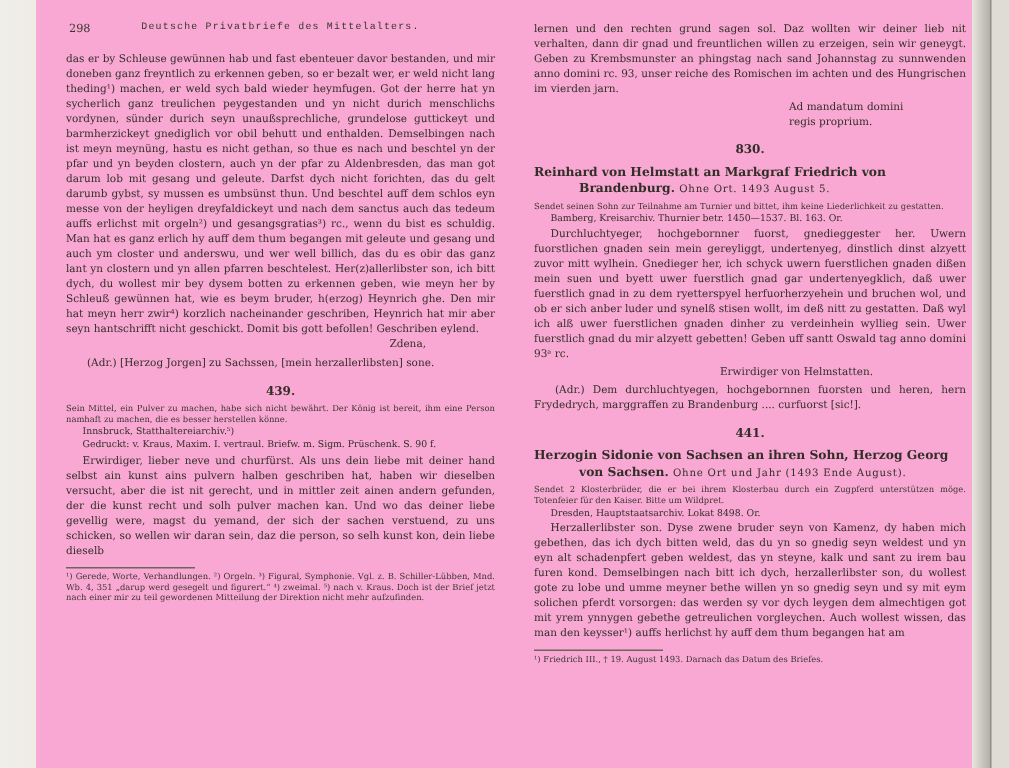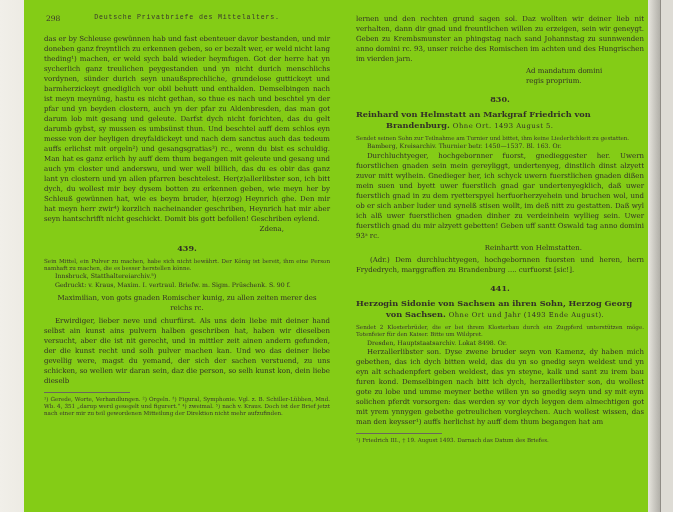--- a/index.html
+++ b/index.html
@@ -3,21 +3,21 @@
 <meta charset="utf-8">
 <style>
   html,body{margin:0;padding:0;}
   body{
     width:673px;height:512px;overflow:hidden;position:relative;
     background:#e8e6df;
     font-family:"DejaVu Serif", serif;
     color:#332f28;
     -webkit-font-smoothing:antialiased;
   }
-  .scan{position:absolute;inset:0;background:#84cc16;}
+  .scan{position:absolute;inset:0;background:#f9a8d4;}
   .edge-left{position:absolute;left:0;top:0;width:24px;height:512px;
     background:linear-gradient(90deg,#f1efe9,#edebe4);}
   .edge-dark{position:absolute;left:648px;top:0;width:12px;height:512px;
     background:linear-gradient(90deg,#e7e5de,#c9c7c0 55%,#b2b0a9);}
   .edge-sliver{position:absolute;left:660px;top:0;width:13px;height:512px;
     background:#dedcd5;border-left:1px solid #8f8c85;}
 
   .page{position:absolute;top:14px;}
   .page.left{left:44px;width:286px;}
   .page.right{left:356px;width:288px;}
@@ -54,27 +54,27 @@
   <div class="edge-left"></div>
 
   <div class="page left">
     <div class="pagehead">
       <span class="pn">298</span>
       <span class="rt">Deutsche Privatbriefe des Mittelalters.</span>
     </div>
 
     <p class="body">das er by Schleuse gewünnen hab und fast ebenteuer davor bestanden, und mir doneben ganz freyntlich zu erkennen geben, so er bezalt wer, er weld nicht lang theding¹) machen, er weld sych bald wieder heymfugen. Got der herre hat yn sycherlich ganz treulichen peygestanden und yn nicht durich menschlichs vordynen, sünder durich seyn unaußsprechliche, grundelose guttickeyt und barmherzickeyt gnediglich vor obil behutt und enthalden. Demselbingen nach ist meyn meynüng, hastu es nicht gethan, so thue es nach und beschtel yn der pfar und yn beyden clostern, auch yn der pfar zu Aldenbresden, das man got darum lob mit gesang und geleute. Darfst dych nicht forichten, das du gelt darumb gybst, sy mussen es umbsünst thun. Und beschtel auff dem schlos eyn messe von der heyligen dreyfaldickeyt und nach dem sanctus auch das tedeum auffs erlichst mit orgeln²) und gesangsgratias³) rc., wenn du bist es schuldig. Man hat es ganz erlich hy auff dem thum begangen mit geleute und gesang und auch ym closter und anderswu, und wer well billich, das du es obir das ganz lant yn clostern und yn allen pfarren beschtelest. Her(z)allerlibster son, ich bitt dych, du wollest mir bey dysem botten zu erkennen geben, wie meyn her by Schleuß gewünnen hat, wie es beym bruder, h(erzog) Heynrich ghe. Den mir hat meyn herr zwir⁴) korzlich nacheinander geschriben, Heynrich hat mir aber seyn hantschrifft nicht geschickt. Domit bis gott befollen! Geschriben eylend.</p>
     <div class="sigline sig1">Zdena,</div>
+    <p class="adr">(Adr.) [Herzog Jorgen] zu Sachssen, [mein herzallerlibsten] sone.</p>
 
     <div class="entry">
       <div class="num">439.</div>
       <p class="tiny">Sein Mittel, ein Pulver zu machen, habe sich nicht bewährt. Der König ist bereit, ihm eine Person namhaft zu machen, die es besser herstellen könne.</p>
       <p class="small">Innsbruck, Statthaltereiarchiv.⁵)</p>
       <p class="small">Gedruckt: v. Kraus, Maxim. I. vertraul. Briefw. m. Sigm. Prüschenk. S. 90 f.</p>
-      <p class="salut">Maximilian, von gots gnaden Romischer kunig, zu allen zeiten merer des reichs rc.</p>
       <p class="body ind">Erwirdiger, lieber neve und churfürst. Als uns dein liebe mit deiner hand selbst ain kunst ains pulvern halben geschriben hat, haben wir dieselben versucht, aber die ist nit gerecht, und in mittler zeit ainen andern gefunden, der die kunst recht und solh pulver machen kan. Und wo das deiner liebe gevellig were, magst du yemand, der sich der sachen verstuend, zu uns schicken, so wellen wir daran sein, daz die person, so selh kunst kon, dein liebe dieselb</p>
     </div>
 
     <div class="fnrule"></div>
     <p class="tiny">¹) Gerede, Worte, Verhandlungen. ²) Orgeln. ³) Figural, Symphonie. Vgl. z. B. Schiller-Lübben, Mnd. Wb. 4, 351 „darup werd gesegelt und figurert.“ ⁴) zweimal. ⁵) nach v. Kraus. Doch ist der Brief jetzt nach einer mir zu teil gewordenen Mitteilung der Direktion nicht mehr aufzufinden.</p>
   </div>
 
   <div class="page right">
 
     <p class="body">lernen und den rechten grund sagen sol. Daz wollten wir deiner lieb nit verhalten, dann dir gnad und freuntlichen willen zu erzeigen, sein wir geneygt. Geben zu Krembsmunster an phingstag nach sand Johannstag zu sunnwenden anno domini rc. 93, unser reiche des Romischen im achten und des Hungrischen im vierden jarn.</p>
@@ -82,21 +82,21 @@
       <div>Ad mandatum domini</div>
       <div>regis proprium.</div>
     </div>
 
     <div class="entry">
       <div class="num">830.</div>
       <p class="heading"><span class="hb">Reinhard von Helmstatt an Markgraf Friedrich von Brandenburg.</span> <span class="hr">Ohne Ort. 1493 August 5.</span></p>
       <p class="tiny">Sendet seinen Sohn zur Teilnahme am Turnier und bittet, ihm keine Liederlichkeit zu gestatten.</p>
       <p class="small">Bamberg, Kreisarchiv. Thurnier betr. 1450—1537. Bl. 163. Or.</p>
       <p class="body ind">Durchluchtyeger, hochgebornner fuorst, gnedieggester her. Uwern fuorstlichen gnaden sein mein gereyliggt, undertenyeg, dinstlich dinst alzyett zuvor mitt wylhein. Gnedieger her, ich schyck uwern fuerstlichen gnaden dißen mein suen und byett uwer fuerstlich gnad gar undertenyegklich, daß uwer fuerstlich gnad in zu dem ryetterspyel herfuorherzyehein und bruchen wol, und ob er sich anber luder und synelß stisen wollt, im deß nitt zu gestatten. Daß wyl ich alß uwer fuerstlichen gnaden dinher zu verdeinhein wyllieg sein. Uwer fuerstlich gnad du mir alzyett gebetten! Geben uff santt Oswald tag anno domini 93ᵃ rc.</p>
-      <div class="sig440">Reinhartt von Helmstatten.</div>
+      <div class="sig440">Erwirdiger von Helmstatten.</div>
       <p class="adr">(Adr.) Dem durchluchtyegen, hochgebornnen fuorsten und heren, hern Frydedrych, marggraffen zu Brandenburg .... curfuorst [sic!].</p>
     </div>
 
     <div class="entry">
       <div class="num">441.</div>
       <p class="heading"><span class="hb">Herzogin Sidonie von Sachsen an ihren Sohn, Herzog Georg von Sachsen.</span> <span class="hr">Ohne Ort und Jahr (1493 Ende August).</span></p>
       <p class="tiny">Sendet 2 Klosterbrüder, die er bei ihrem Klosterbau durch ein Zugpferd unterstützen möge. Totenfeier für den Kaiser. Bitte um Wildpret.</p>
       <p class="small">Dresden, Hauptstaatsarchiv. Lokat 8498. Or.</p>
       <p class="body ind">Herzallerlibster son. Dyse zwene bruder seyn von Kamenz, dy haben mich gebethen, das ich dych bitten weld, das du yn so gnedig seyn weldest und yn eyn alt schadenpfert geben weldest, das yn steyne, kalk und sant zu irem bau furen kond. Demselbingen nach bitt ich dych, herzallerlibster son, du wollest gote zu lobe und umme meyner bethe willen yn so gnedig seyn und sy mit eym solichen pferdt vorsorgen: das werden sy vor dych leygen dem almechtigen got mit yrem ynnygen gebethe getreulichen vorgleychen. Auch wollest wissen, das man den keysser¹) auffs herlichst hy auff dem thum begangen hat am</p>
     </div>

